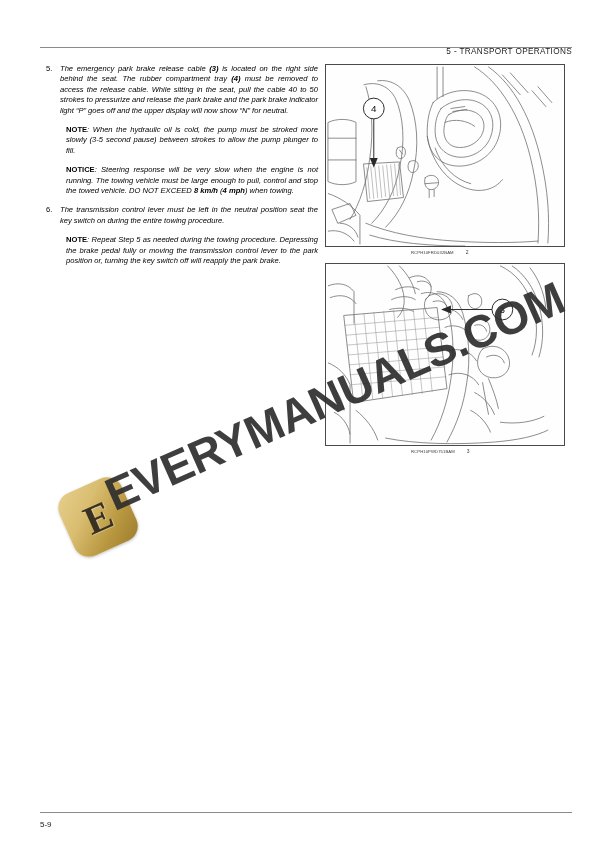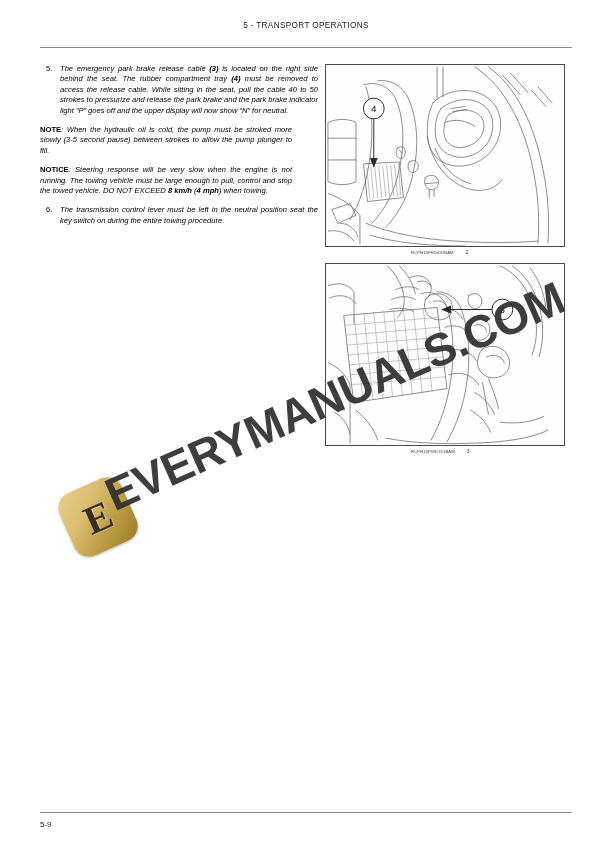--- a/index.html
+++ b/index.html
@@ -13,23 +13,23 @@
     position: relative;
     overflow: hidden;
     font-family: "Liberation Sans", sans-serif;
     color: #000000;
   }
 
   
   #page-header {
     position: absolute;
     left: 40px;
-    top: 14px;
-    width: 532px;
-    text-align: center;
+    top: 40px;
+    width: 532px;
+    text-align: right;
   }
   #page-header .hdr-text {
     font-size: 8.2px;
     letter-spacing: 0.35px;
     color: #1b1b1b;
     font-family: "Liberation Sans", sans-serif;
   }
   .rule {
     border: 0;
     border-top: 1.4px solid #8a8a8a;
@@ -77,20 +77,21 @@
     flex: 1 1 auto;
     font-size: 7.6px;
     line-height: 10.4px;
     text-align: justify;
     word-spacing: -0.1px;
     font-style: italic;
   }
   .step-body b { font-weight: bold; }
 
   .note {
+    margin-left: 26px;
     width: 252px;
     font-size: 7.6px;
     line-height: 10.4px;
     font-style: italic;
     text-align: justify;
     margin-bottom: 9px;
   }
   .note .lead {
     font-weight: bold;
     font-style: normal;
@@ -208,20 +209,21 @@
 
     <div class="note"><span class="lead">NOTE</span>: When the hydraulic oil is cold, the pump must be stroked more slowly (3-5 second pause) between strokes to allow the pump plunger to fill.</div>
 
     <div class="note"><span class="lead">NOTICE</span>: Steering response will be very slow when the engine is not running. The towing vehicle must be large enough to pull, control and stop the towed vehicle. DO NOT EXCEED <b>8 km/h</b> (<b>4 mph</b>) when towing.</div>
 
     <div class="step">
       <div class="step-num">6.</div>
       <div class="step-body">The transmission control lever must be left in the neutral position seat the key switch on during the entire towing procedure.</div>
     </div>
 
+    <div class="note"><span class="lead">NOTE</span>: Repeat Step 5 as needed during the towing procedure. Depressing the brake pedal fully or moving the transmission control lever to the park position or, turning the key switch off will reapply the park brake.</div>
 
   </div>
 
   <div id="fig-col">
 
     <div class="figure">
       <div class="fig-frame">
         <svg viewBox="0 0 240 183" xmlns="http://www.w3.org/2000/svg">
           <g fill="none" stroke="#6e6e6e" stroke-width="0.8" stroke-linecap="round" stroke-linejoin="round">
 

